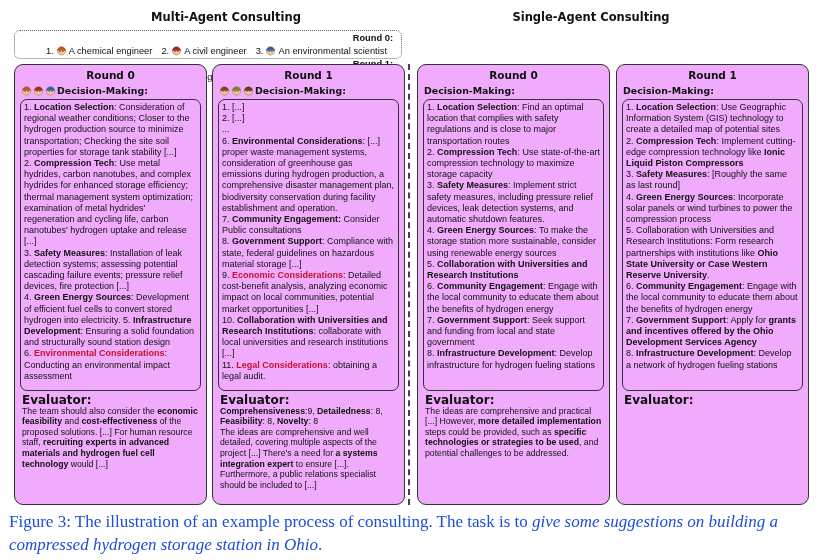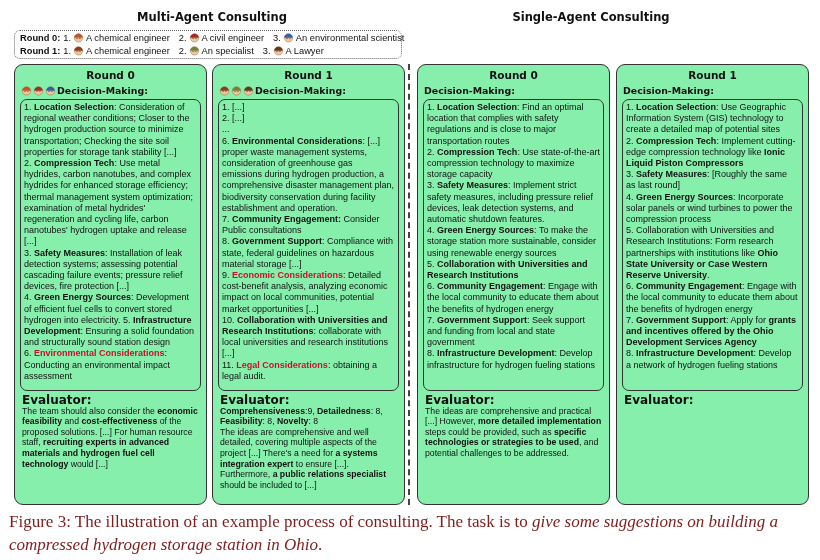--- a/index.html
+++ b/index.html
@@ -1,50 +1,50 @@
 <!DOCTYPE html>
 <html><head>
 <meta charset="utf-8">
 <style>
   html,body{margin:0;padding:0;}
   body{
     width:820px;height:560px;background:#ffffff;position:relative;
     font-family:"Liberation Sans",sans-serif;color:#111;overflow:hidden;
   }
   .sec-title{position:absolute;top:10px;font-weight:bold;font-size:11.5px;text-align:center;font-family:"DejaVu Sans",sans-serif;}
-  .sec-title.multi{left:17px;width:390px;}
+  .sec-title.multi{left:31px;width:390px;}
   .sec-title.single{left:396px;width:390px;}
   .roster{
     position:absolute;left:14px;top:30px;width:388px;height:29px;
     border:1.5px dotted #666;border-radius:6px;padding:1px 5px;box-sizing:border-box;
     font-size:9.3px;line-height:13px;white-space:nowrap;
   }
-  .roster-row{display:flex;align-items:flex-end;}
+  .roster-row{display:flex;align-items:flex-end;flex-direction:column;}
   .roster-label{font-weight:bold;margin-right:3px;}
   .agent-item{display:flex;align-items:center;margin-right:9px;}
   .agent-item svg{margin:0 2px;}
   .panel{
-    position:absolute;top:64px;width:193px;height:441px;background:#86efac;
+    position:absolute;top:64px;width:193px;height:441px;background:#f0abfc;
     border:1.4px solid #333;border-radius:9px;box-sizing:border-box;
     padding:3px 5px;display:flex;flex-direction:column;
   }
   .panel.p1{left:14px;} .panel.p2{left:212px;} .panel.p3{left:417px;} .panel.p4{left:616px;}
   .panel-title{text-align:center;font-weight:bold;font-size:10.5px;font-family:"DejaVu Sans",sans-serif;margin:1px 0 2px 0;}
   .dm-row{display:flex;align-items:center;font-weight:bold;font-size:9.4px;font-family:"DejaVu Sans",sans-serif;margin:1px 0 3px 1px;min-height:12px;}
   .dm-row svg{margin-right:1px;}
   .content-box{
     border:1px solid #333;border-radius:7px;padding:2px 3px;box-sizing:border-box;
     font-size:9px;line-height:11.2px;height:292px;white-space:pre-wrap;overflow:hidden;
   }
   .evaluator{padding:4px 2px 0 2px;font-size:8.7px;line-height:10.6px;}
   .eval-label{font-weight:bold;font-size:12px;font-family:"DejaVu Sans",sans-serif;}
   .divider{position:absolute;left:408px;top:64px;height:441px;width:0;border-left:2px dashed #444;}
   .caption{
     position:absolute;left:9px;top:511px;width:806px;
-    font-family:"Liberation Serif",serif;font-size:17px;line-height:22.5px;color:#7f1d1d;
+    font-family:"Liberation Serif",serif;font-size:17px;line-height:22.5px;color:#1d4ed8;
   }
 </style>
 </head>
 <body>
 
 <div class="sec-title multi">Multi-Agent Consulting</div>
 <div class="sec-title single">Single-Agent Consulting</div>
 
 <div class="roster">
   <div class="roster-row">
@@ -179,21 +179,21 @@
 ...
 6. </span><span style="font-weight: bold;">Environmental Considerations</span><span>: [...] proper waste management systems, consideration of greenhouse gas emissions during hydrogen production, a comprehensive disaster management plan, biodiversity conservation during facility establishment and operation.
 7. </span><span style="font-weight: bold;">Community Engagement:</span><span> Consider Public consultations
 8. </span><span style="font-weight: bold;">Government Support</span><span>: Compliance with state, federal guidelines on hazardous material storage [...]
 9. </span><span style="font-weight: bold; color: rgb(200, 16, 46);">Economic Considerations</span><span>: Detailed cost-benefit analysis, analyzing economic impact on local communities, potential market opportunities [...]
 10. </span><span style="font-weight: bold;">Collaboration with Universities and Research Institutions</span><span>: collaborate with local universities and research institutions [...]
 11. </span><span style="font-weight: bold; color: rgb(200, 16, 46);">Legal Considerations</span><span>: obtaining a legal audit.</span></div>
   <div class="evaluator">
     <div class="eval-label">Evaluator:</div>
     <div class="scores"><span style="font-weight: bold;">Comprehensiveness</span><span>:9, </span><span style="font-weight: bold;">Detailedness</span><span>: 8, </span><span style="font-weight: bold;">Feasibility</span><span>: 8, </span><span style="font-weight: bold;">Novelty</span><span>: 8</span></div>
-    <div class="review"><span>The ideas are comprehensive and well detailed, covering multiple aspects of the project [...] There's a need for </span><span style="font-weight: bold;">a systems integration expert</span><span> to ensure [...]. Furthermore, </span><span style="font-weight: bold;">a public relations specialist</span><span> should be included to [...]</span></div>
+    <div class="review"><span>The ideas are comprehensive and well detailed, covering multiple aspects of the project [...] There's a need for </span><span style="font-weight: bold;">a systems integration expert</span><span> to ensure [...]. Furthermore, </span><span style="font-weight: normal;">a public relations specialist</span><span> should be included to [...]</span></div>
   </div>
 </div>
 
 <div class="panel p3">
   <div class="panel-title">Round 0</div>
   <div class="dm-row">
     <span>Decision-Making:</span>
   </div>
   <div class="content-box"><span>1. </span><span style="font-weight: bold;">Location Selection</span><span>: Find an optimal location that complies with safety regulations and is close to major transportation routes
 2. </span><span style="font-weight: bold;">Compression Tech</span><span>: Use state-of-the-art compression technology to maximize storage capacity

